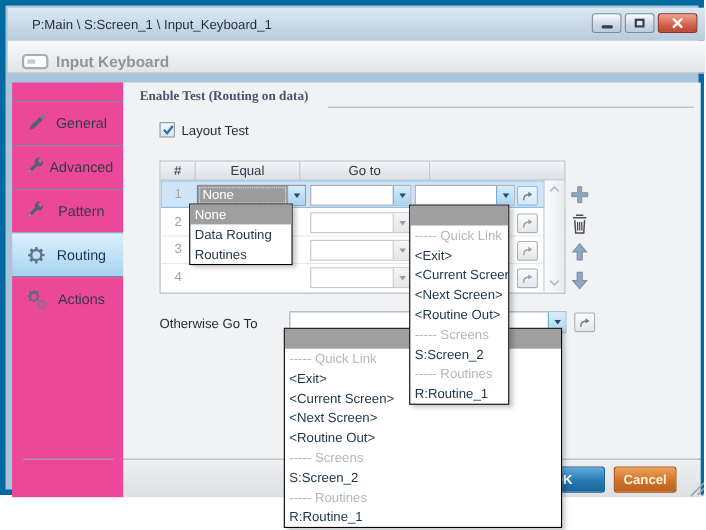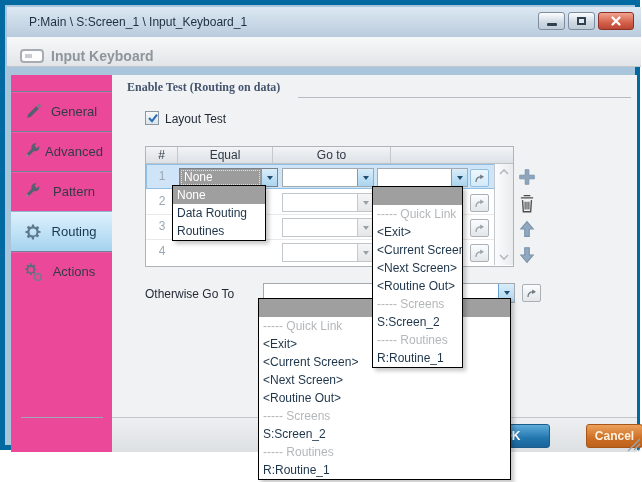--- a/index.html
+++ b/index.html
@@ -98,21 +98,21 @@
   .prow.sel { background:#9f9f9f; color:#fff; }
   .prow.blank { background:#9f9f9f; }
   .popup-if { left:172px; top:185px; width:94px; z-index:7; }
   .popup-goto { left:372px; top:186px; width:91px; z-index:8; }
   .popup-otherwise { left:258px; top:298px; width:253px; z-index:6; }
 
   
   .btn { position:absolute; top:419px; height:24px; border-radius:3px; font-size:12px; font-weight:bold;
          color:#fff; display:flex; align-items:center; justify-content:center; }
   .btn-ok { left:468px; width:77px; background:linear-gradient(#5fabdb,#2276ae 60%,#1a649a); border:1px solid #1b5d8c; z-index:1; }
-  .btn-cancel { left:553px; width:57px; background:linear-gradient(#eda15c,#cd6f24 60%,#bd621c); border:1px solid #a65618; color:#fdf2e2;margin-left:28px; }
+  .btn-cancel { left:553px; width:57px; background:linear-gradient(#eda15c,#cd6f24 60%,#bd621c); border:1px solid #a65618; color:#fdf2e2; }
   .grip { position:absolute; left:620px; top:432px; }
 </style>
 </head>
 <body>
 
 <div class="dialog">
 
   <div class="titlebar">
     <div class="title-text">P:Main \ S:Screen_1 \ Input_Keyboard_1</div>
     <div class="winbtn min">

